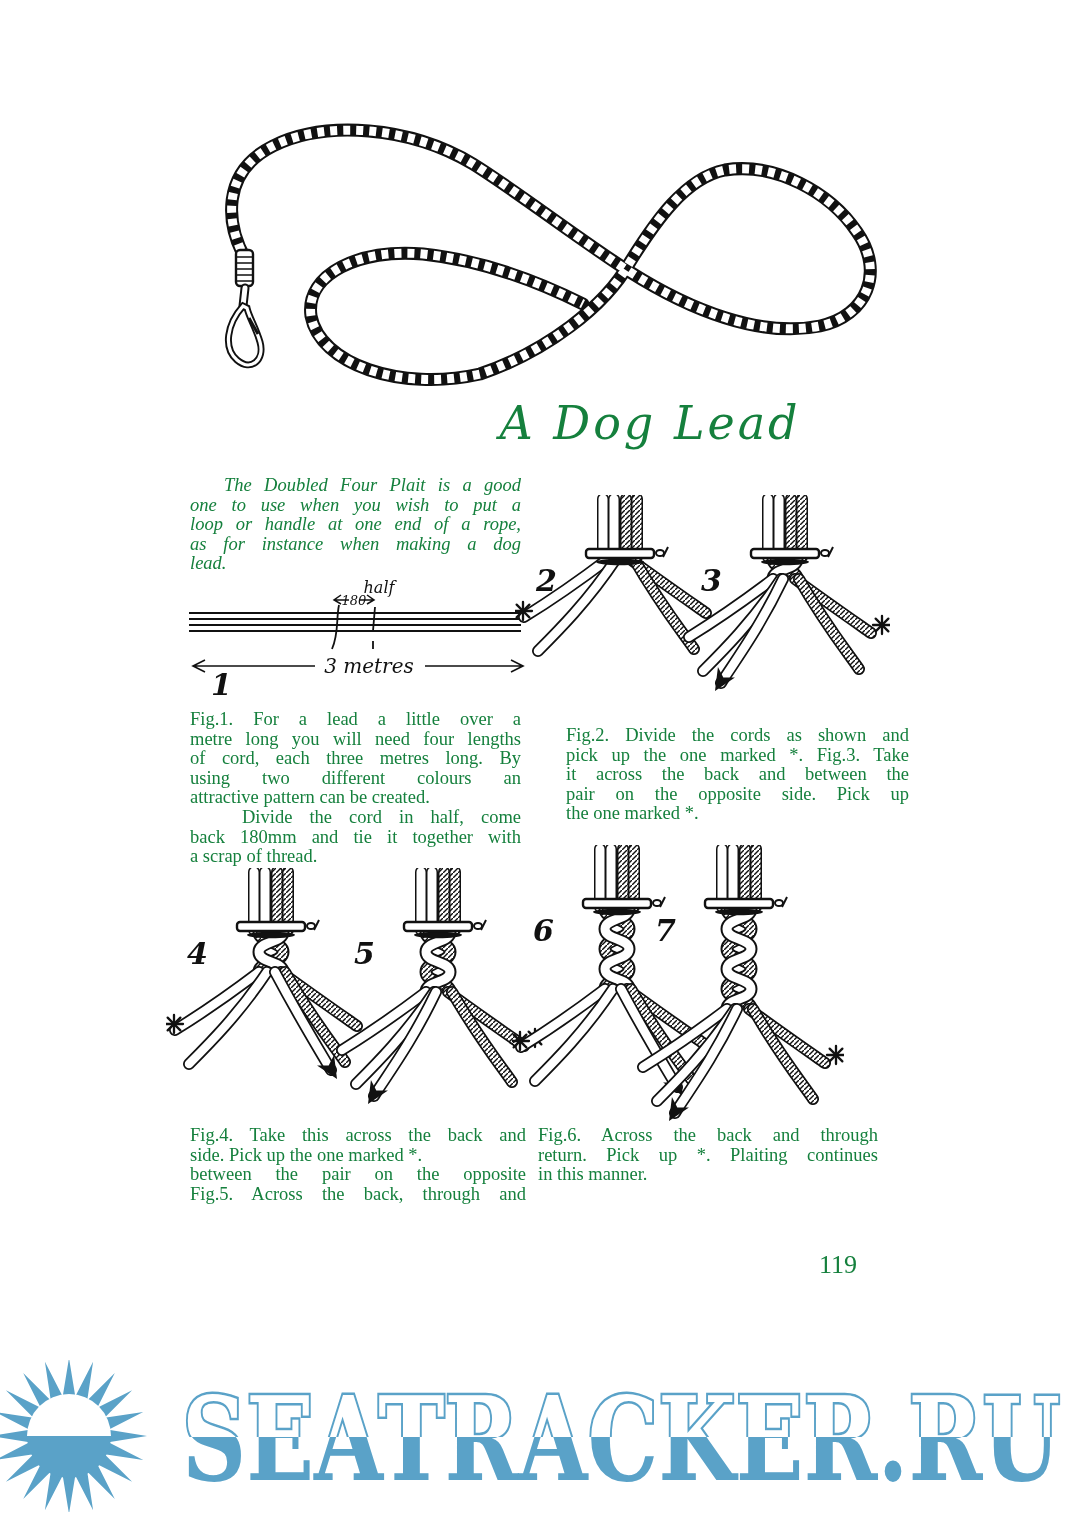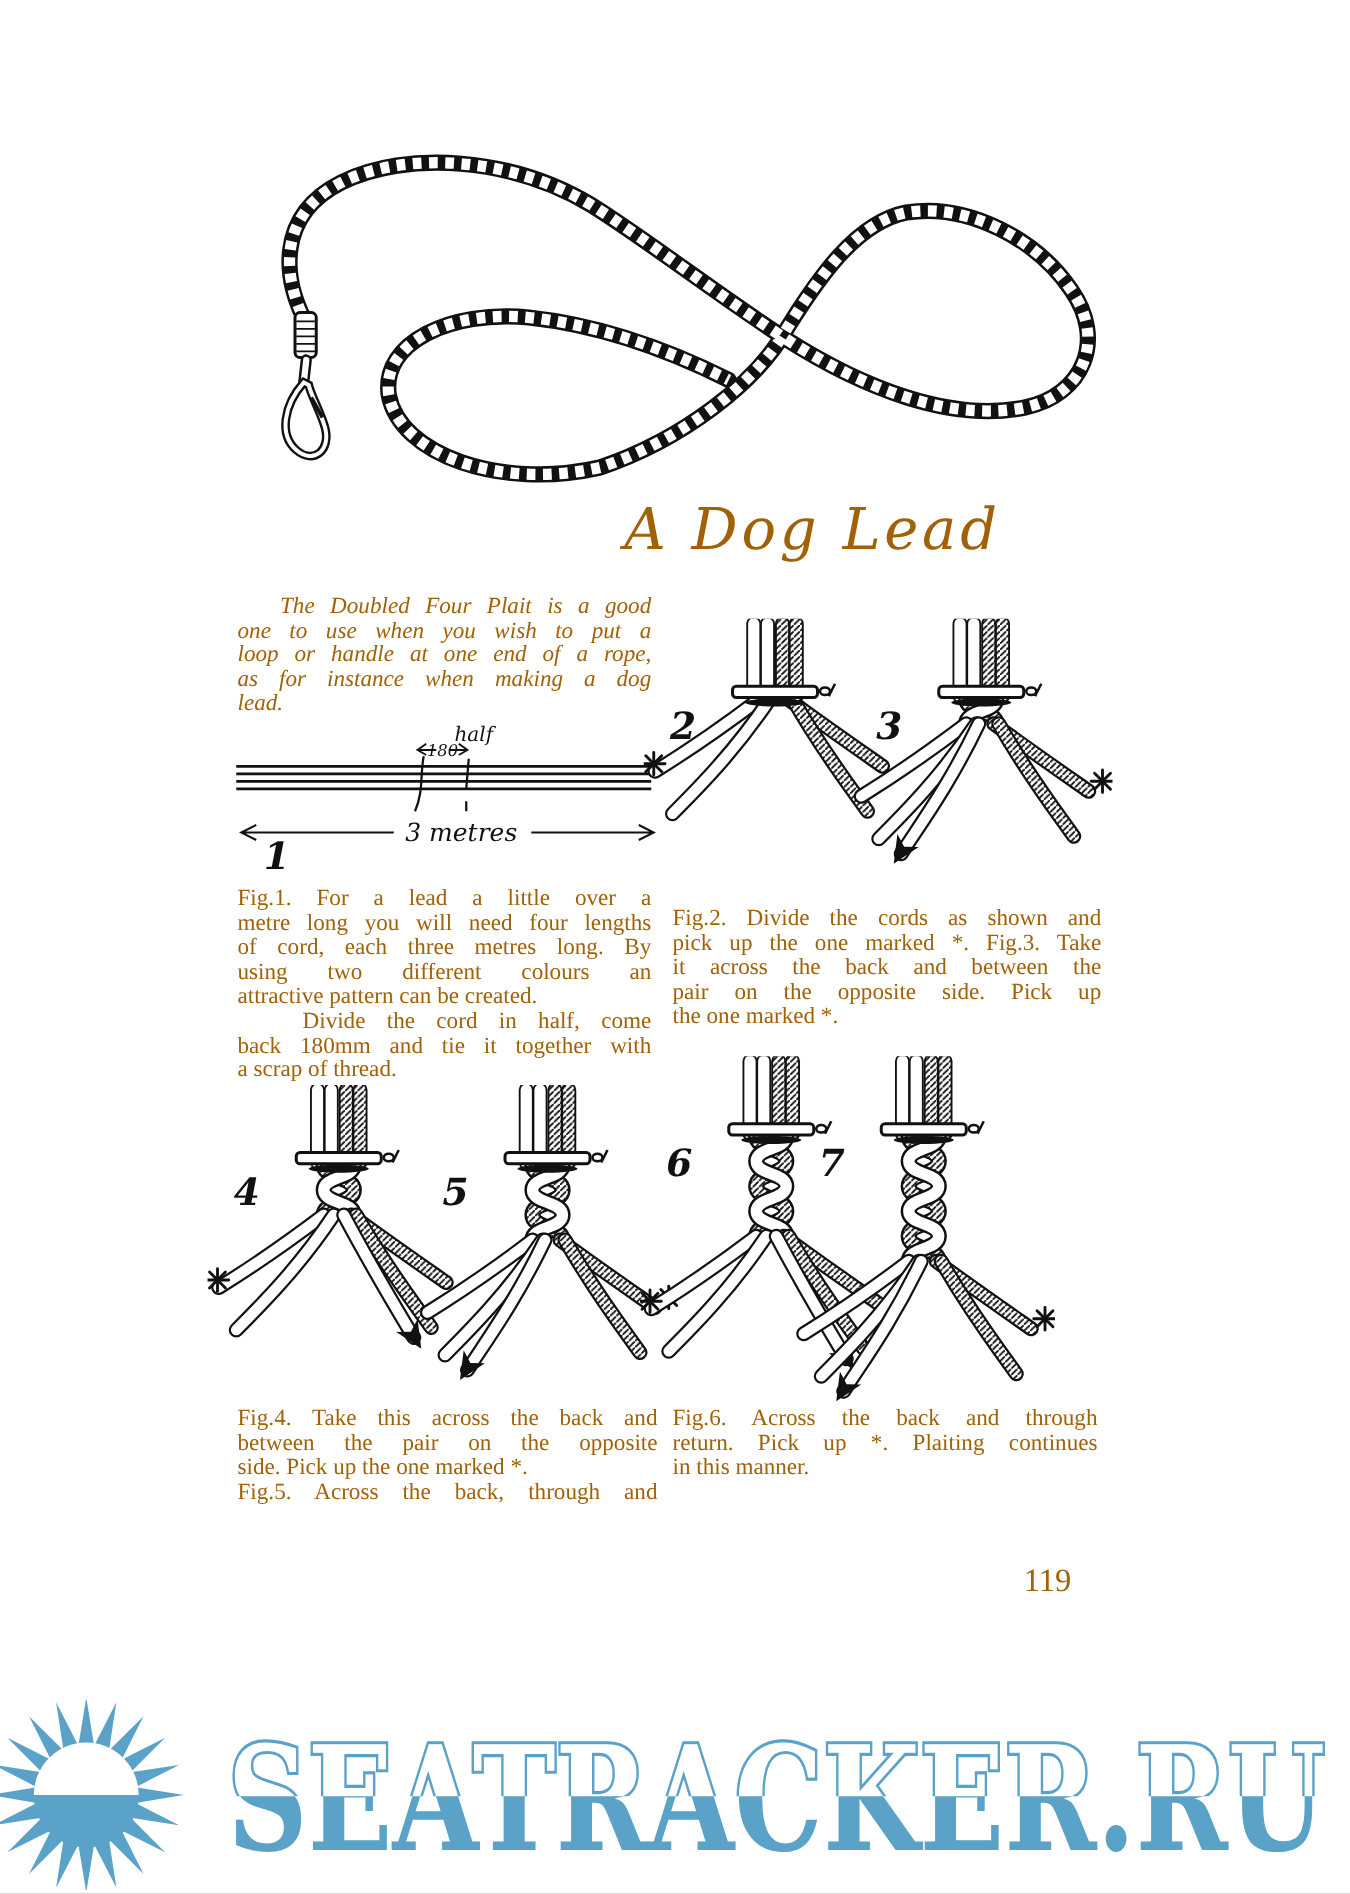--- a/index.html
+++ b/index.html
@@ -1,17 +1,17 @@
 <!DOCTYPE html>
 <html style="--wm: #5AA2C8;"><head>
 <meta charset="utf-8">
 <style>
   html,body{margin:0;padding:0;background:#9a9a9a;}
   .page{position:relative;width:1080px;height:1515px;margin:0 auto;background:#ffffff;
-        font-family:"Liberation Serif",serif;color:#a16207;overflow:hidden;}
+        font-family:"Liberation Serif",serif;color:#15803d;overflow:hidden;}
   .abs{position:absolute;}
   .txt{position:absolute;font-size:18.5px;line-height:19.6px;}
   .cl{text-align:justify;text-align-last:justify;}
   .cl.short{text-align:center;text-align-last:left;}
   .ind1{text-indent:34px;}
   .ind2{text-indent:52px;}
   .title{position:absolute;left:430px;top:396px;width:440px;text-align:center;
          font-family:"DejaVu Serif",serif;font-style:italic;font-weight:500;
          font-size:46px;letter-spacing:3px;white-space:nowrap;}
   .pageno{position:absolute;left:806px;top:1250px;width:64px;font-size:26px;text-align:center;}
@@ -100,32 +100,32 @@
     <div class="cl">Fig.1. For a lead a little over a</div>
     <div class="cl">metre long you will need four lengths</div>
     <div class="cl">of cord, each three metres long. By</div>
     <div class="cl">using two different colours an</div>
     <div class="cl short">attractive pattern can be created.</div>
     <div class="cl ind2">Divide the cord in half, come</div>
     <div class="cl">back 180mm and tie it together with</div>
     <div class="cl short">a scrap of thread.</div>
   </div>
 
-  <div class="txt" style="left:538px;top:726px;width:343px;">
+  <div class="txt" style="left:566px;top:726px;width:343px;">
     <div class="cl">Fig.2. Divide the cords as shown and</div>
     <div class="cl">pick up the one marked *. Fig.3. Take</div>
     <div class="cl">it across the back and between the</div>
     <div class="cl">pair on the opposite side. Pick up</div>
     <div class="cl short">the one marked *.</div>
   </div>
 
   <div class="txt" style="left:190px;top:1126px;width:336px;">
     <div class="cl">Fig.4. Take this across the back and</div>
+    <div class="cl short">side. Pick up the one marked *.</div>
     <div class="cl">between the pair on the opposite</div>
-    <div class="cl short">side. Pick up the one marked *.</div>
     <div class="cl">Fig.5. Across the back, through and</div>
   </div>
 
   <div class="txt" style="left:538px;top:1126px;width:340px;">
     <div class="cl">Fig.6. Across the back and through</div>
     <div class="cl">return. Pick up *. Plaiting continues</div>
     <div class="cl short">in this manner.</div>
   </div>
 
   <svg class="abs" style="left:515px;top:495px;" width="210" height="280" viewBox="0 0 210 280">

